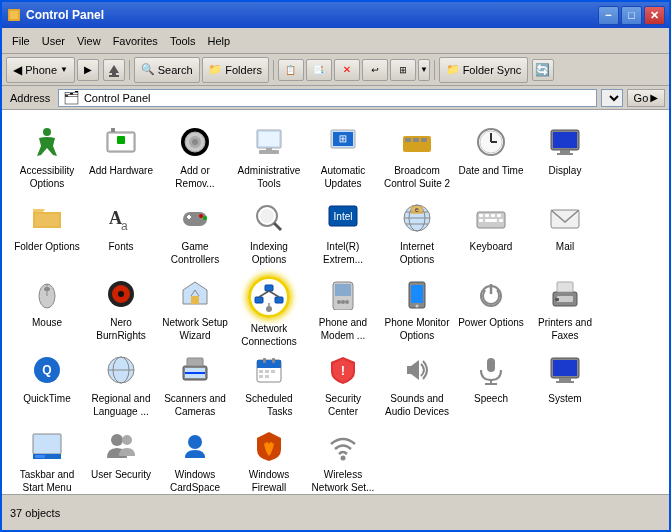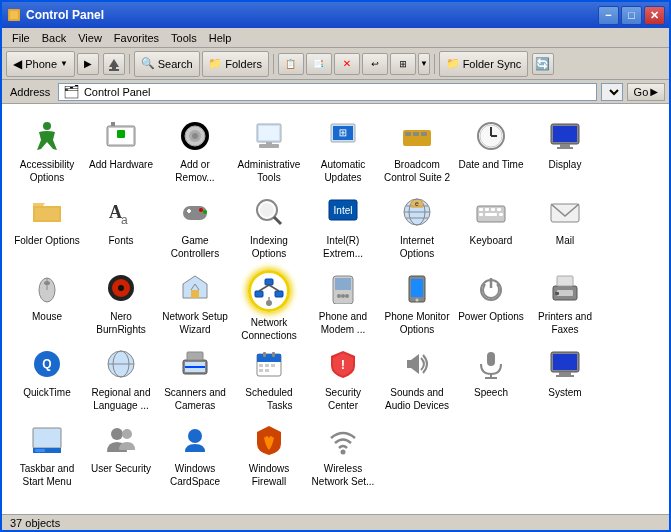--- a/index.html
+++ b/index.html
@@ -63,21 +63,21 @@
       align-items: center;
       justify-content: center;
     }
     .tb-btn.close {
       background: linear-gradient(to bottom, #e06060, #c03030);
     }
 
     
     .menu-bar {
       background: #d4d0c8;
-      height: 20px;
+      height: 26px;
       display: flex;
       align-items: center;
       padding: 0 4px;
       border-bottom: 1px solid #a0a0a0;
       flex-shrink: 0;
     }
     .menu-item {
       padding: 2px 6px;
       cursor: pointer;
       font-size: 11px;
@@ -216,21 +216,21 @@
       border-radius: 50%;
       box-shadow: 0 0 6px 2px #f0d000;
       width: 42px;
       height: 42px;
       padding: 2px;
     }
 
     
     .status-bar {
       background: #d4d0c8;
-      height: 16px;
+      height: 36px;
       border-top: 1px solid #a0a0a0;
       display: flex;
       align-items: center;
       padding: 0 8px;
       font-size: 11px;
       flex-shrink: 0;
     }
 
     
     .content-area::-webkit-scrollbar { width: 16px; }
@@ -255,21 +255,21 @@
     <span class="title-bar-text">Control Panel</span>
     <div class="title-bar-buttons">
       <div class="tb-btn">−</div>
       <div class="tb-btn">□</div>
       <div class="tb-btn close">✕</div>
     </div>
   </div>
 
   <div class="menu-bar">
     <div class="menu-item">File</div>
-    <div class="menu-item">Back</div>
+    <div class="menu-item">User</div>
     <div class="menu-item">View</div>
     <div class="menu-item">Favorites</div>
     <div class="menu-item">Tools</div>
     <div class="menu-item">Help</div>
   </div>
 
   <div class="toolbar">
     <div class="toolbar-btn">
       <span style="font-size:12px;">◀</span>
       <span>Phone</span>

